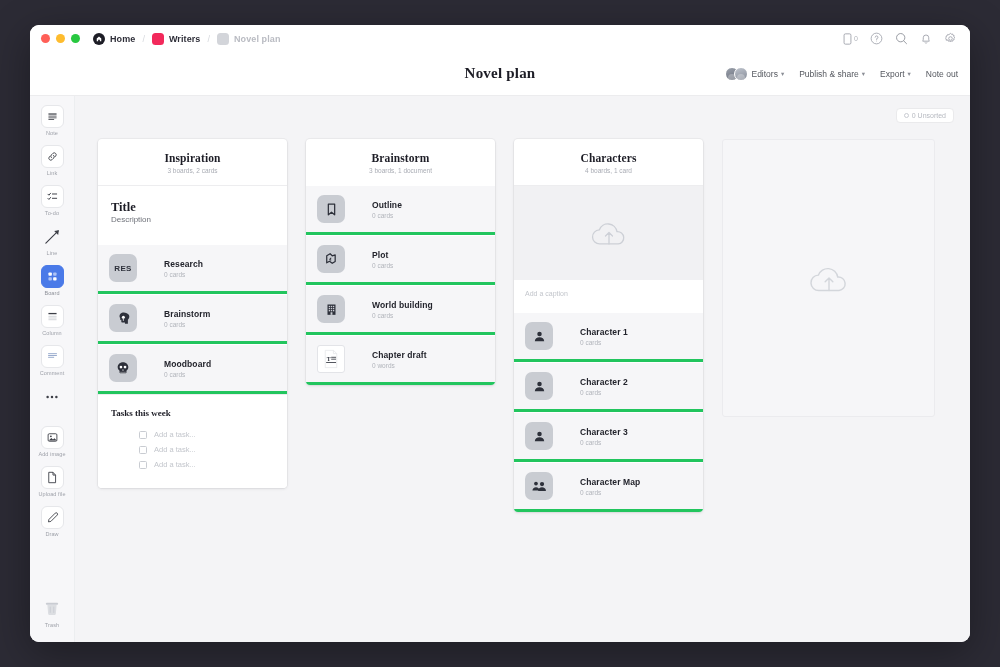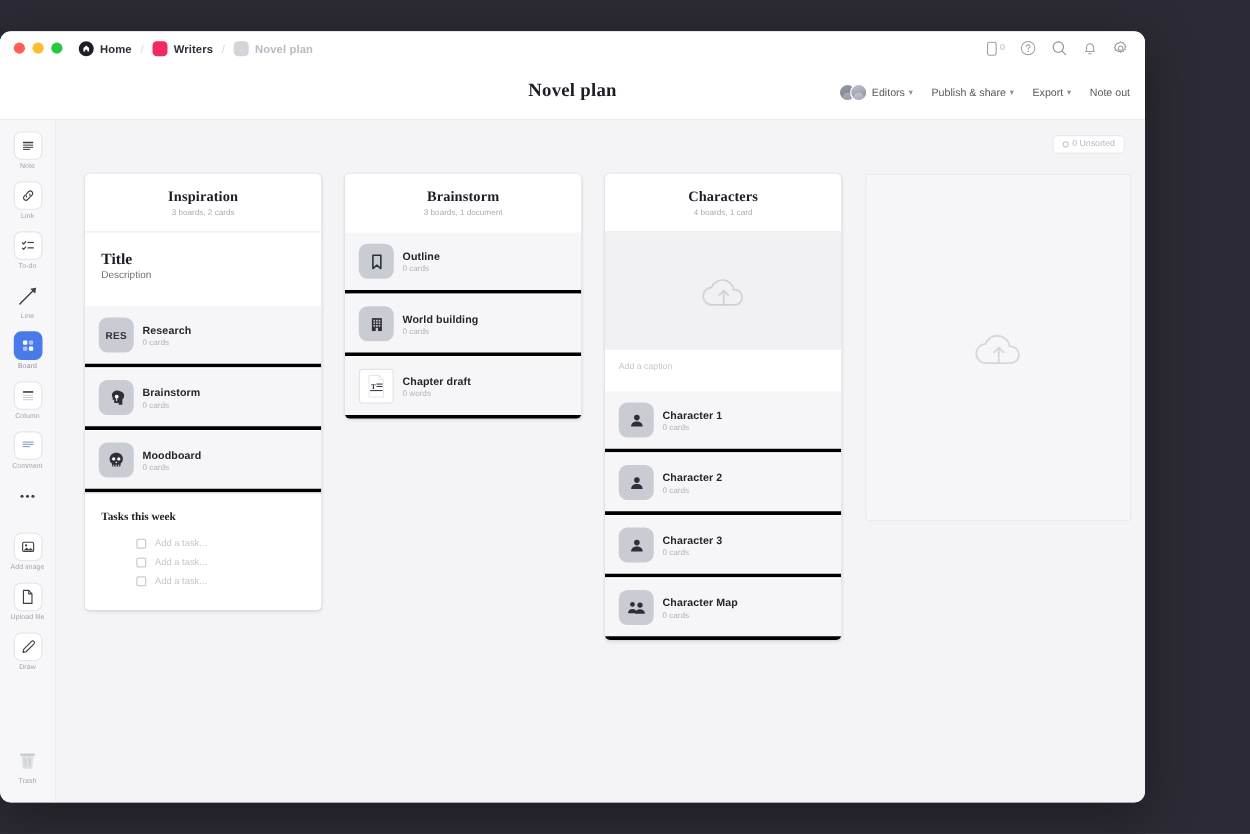--- a/index.html
+++ b/index.html
@@ -3,21 +3,21 @@
 <meta charset="utf-8">
 <style>
   * { box-sizing: border-box; margin: 0; padding: 0; }
   html, body {
     width: 1000px; height: 667px;
     background: #2c2b35;
     font-family: "Liberation Sans", sans-serif;
     overflow: hidden;
   }
   .desktop {
-    width: 916px; height: 667px;
+    width: 1000px; height: 667px;
     background: #2c2b35;
     display: flex; align-items: center; justify-content: center;
   }
   .window {
     width: 940px; height: 617px;
     background: #ffffff;
     border-radius: 9px;
     overflow: hidden;
     display: flex; flex-direction: column;
     box-shadow: 0 10px 40px rgba(0,0,0,.35);
@@ -154,25 +154,25 @@
   }
   .col-head { padding: 13px 10px 11px; text-align: center; }
   .col-title {
     font-family: "Liberation Serif", serif;
     font-size: 11.5px; font-weight: bold; color: #1d1d26;
     margin-bottom: 3px; letter-spacing: .1px;
   }
   .col-sub { font-size: 6.5px; color: #a9acb4; }
 
   .item {
-    display: flex; align-items: center; gap: 7px;
+    display: flex; align-items: center; gap: 27px;
     padding: 9px 11px;
     background: #f6f6f8;
     border-top: 1px solid #ffffff;
-    border-bottom: 3px solid #000000;
+    border-bottom: 3px solid #22c55e;
     cursor: pointer;
   }
   .tile {
     width: 28px; height: 28px; flex: 0 0 28px;
     border-radius: 7px; background: #c9ccd2;
     display: flex; align-items: center; justify-content: center;
     color: #2d303a;
     font-size: 8px; font-weight: bold; letter-spacing: .3px;
   }
   .tile.doc {
@@ -547,20 +547,32 @@
                 <svg width="15" height="15" viewBox="0 0 18 18">
                     <path d="M5.2 2.6h7.6v12.8L9 12.2l-3.8 3.2z" fill="none" stroke="#2d303a" stroke-width="1.5" stroke-linejoin="round"></path>
                   </svg>
               </span>
               <span class="item-txt">
                 <span class="item-name">Outline</span>
                 <span class="item-meta">0 cards</span>
               </span>
             </div>
 
+            <div class="item">
+              <span class="tile">
+                <svg width="16" height="16" viewBox="0 0 18 18">
+                    <path d="M4.2 5.4 8 3.1l2.4 2.3 3.3-1v7.3l-3.3 2.2-3.1-2.4-3.1 1.8z" fill="none" stroke="#2d303a" stroke-width="1.4" stroke-linejoin="round"></path>
+                    <path d="M9.2 7.6 7.6 9.4l1.6 1.2" fill="none" stroke="#2d303a" stroke-width="1.2" stroke-linejoin="round"></path>
+                  </svg>
+              </span>
+              <span class="item-txt">
+                <span class="item-name">Plot</span>
+                <span class="item-meta">0 cards</span>
+              </span>
+            </div>
 
             <div class="item">
               <span class="tile">
                 <svg width="15" height="15" viewBox="0 0 18 18">
                     <rect x="4.2" y="3" width="9.6" height="12.4" fill="#2d303a"></rect>
                     <g fill="#c9ccd2">
                       <rect x="5.7" y="4.6" width="1.6" height="1.6"></rect>
                       <rect x="8.2" y="4.6" width="1.6" height="1.6"></rect>
                       <rect x="10.7" y="4.6" width="1.6" height="1.6"></rect>
                       <rect x="5.7" y="7.1" width="1.6" height="1.6"></rect>

